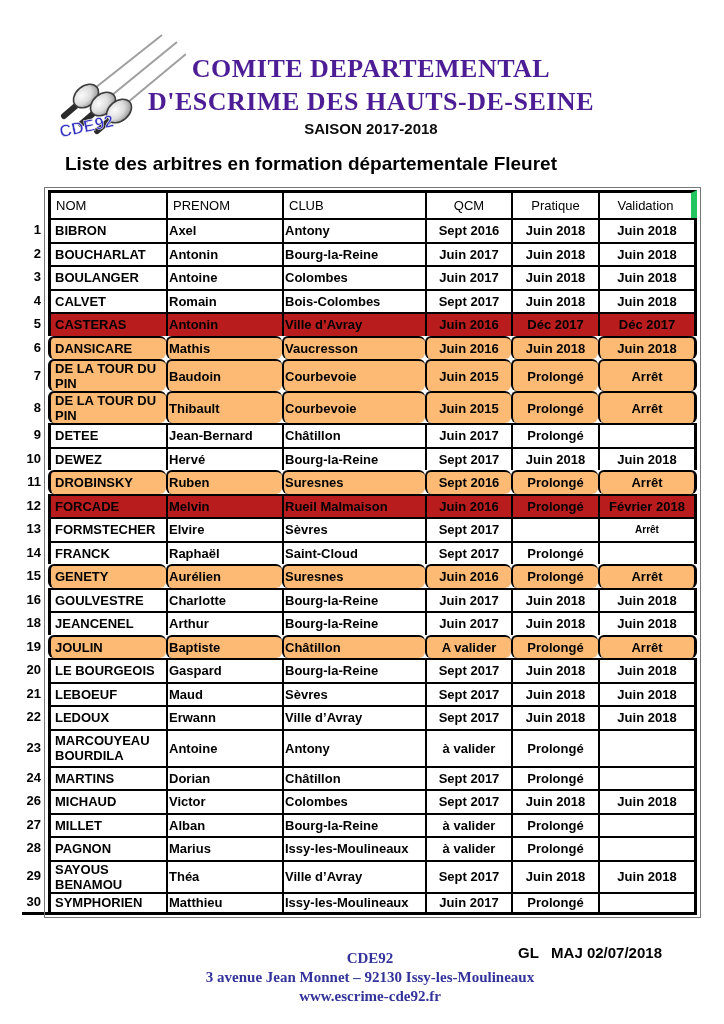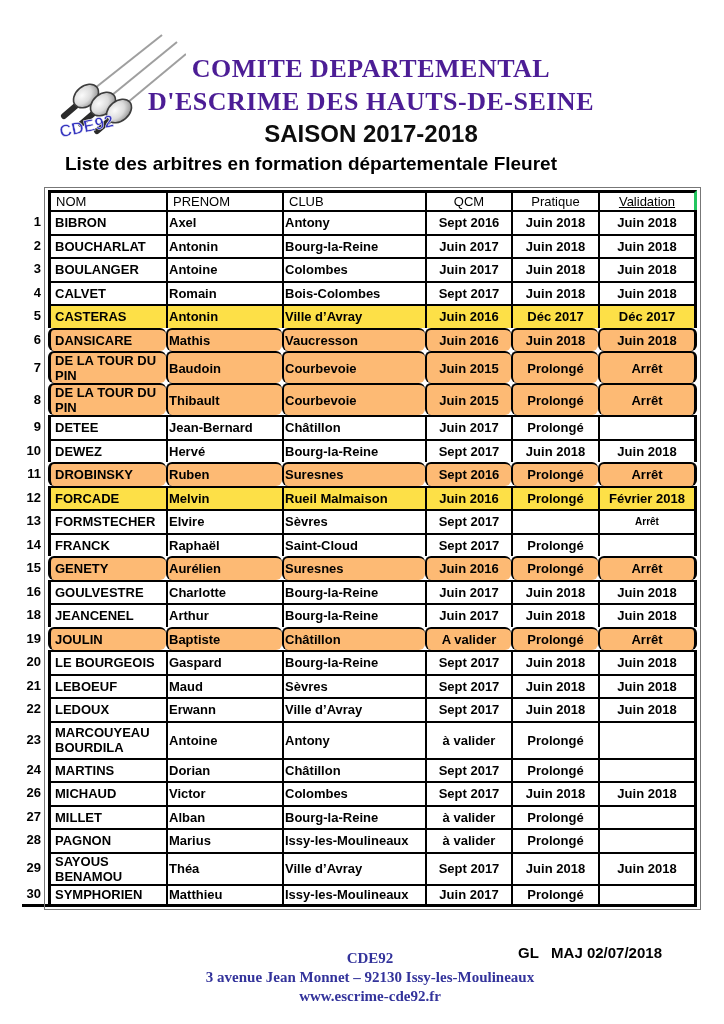--- a/index.html
+++ b/index.html
@@ -11,63 +11,63 @@
   .logo { position:absolute; left:56px; top:34px; width:130px; height:104px; }
   .title-block {
     position:absolute; top:52px; left:0; width:724px; text-align:center;
     padding-left:18px; box-sizing:border-box;
     font-family:"Liberation Serif", serif; font-weight:bold;
     font-size:26px; line-height:33px; color:#4c1d95; letter-spacing:.5px;
   }
   .season {
     position:absolute; top:120px; left:0; width:724px; text-align:center;
     padding-left:18px; box-sizing:border-box;
-    font-size:24px; font-weight:bold; color:#0d0d0d;
+    font-size:15px; font-weight:bold; color:#0d0d0d;
   }
   .subtitle {
     position:absolute; top:153px; left:0; width:608px; text-align:center;
     padding-left:14px; box-sizing:border-box;
     font-size:19px; font-weight:bold; color:#000;
   }
   
   .tablewrap { position:absolute; left:22px; top:190px; }
   .outer-outline {
     position:absolute; left:22px; top:-3px; right:-4px; bottom:-3px;
     border:1px solid #777; pointer-events:none;
   }
   table.arbitres { border-collapse:separate; border-spacing:0; table-layout:fixed; }
   .arbitres th, .arbitres td {
     box-sizing:border-box; padding:0; overflow:hidden;
     font-size:13px; color:#000; vertical-align:middle;
   }
   .arbitres th {
-    font-weight:normal; height:20px;
+    font-weight:normal; height:28px;
     border-top:3px solid #000; border-left:2px solid #000;
     text-align:left; padding-left:5px; background:#fff;margin-left:8px;
   }
   .arbitres th.c-qcm, .arbitres th.c-pratique, .arbitres th.c-validation
     { text-align:center; padding-left:0; }
   .arbitres th.c-nom { border-left:3px solid #000; }
-  .arbitres th.c-validation { border-right:3px solid #22c55e;text-decoration:underline; }
+  .arbitres th.c-validation { border-right:6px solid #22c55e; }
   .arbitres th.numcol { border:none; background:transparent; }
   .arbitres td {
     height:23.5px; font-weight:bold; background:#fff;
     border-top:2px solid #000; border-left:2px solid #000; line-height:15px;
   }
   .arbitres td.c-nom { border-left:3px solid #000; padding-left:4px; }
   .arbitres td.c-prenom, .arbitres td.c-club { padding-left:1px; }
   .arbitres td.c-qcm, .arbitres td.c-pratique, .arbitres td.c-validation { text-align:center; }
   .arbitres td.c-validation { border-right:3px solid #000; }
   .arbitres tr.last td { border-bottom:3px solid #000; }
   .arbitres td.numcol, .arbitres th.numcol {
     border:none; background:transparent; text-align:right;
     padding-right:7px; font-weight:bold; font-size:13px;
   }
   .arbitres tr.hl-yellow td:not(.numcol) { background:#fdba74;border-radius:6px; }
-  .arbitres tr.hl-green  td:not(.numcol) { background:#fde047; }
+  .arbitres tr.hl-green  td:not(.numcol) { background:#b91c1c; }
   .arbitres tr.tall td { height:37px; }
   .arbitres td.small-text { font-size:10px; }
   
   .footer {
     position:absolute; top:949px; left:0; width:724px; text-align:center;
     padding-left:16px; box-sizing:border-box;
     color:#33339b; font-family:"Liberation Serif", serif; font-weight:bold;
     font-size:15px; line-height:19px;
   }
   .updated {

